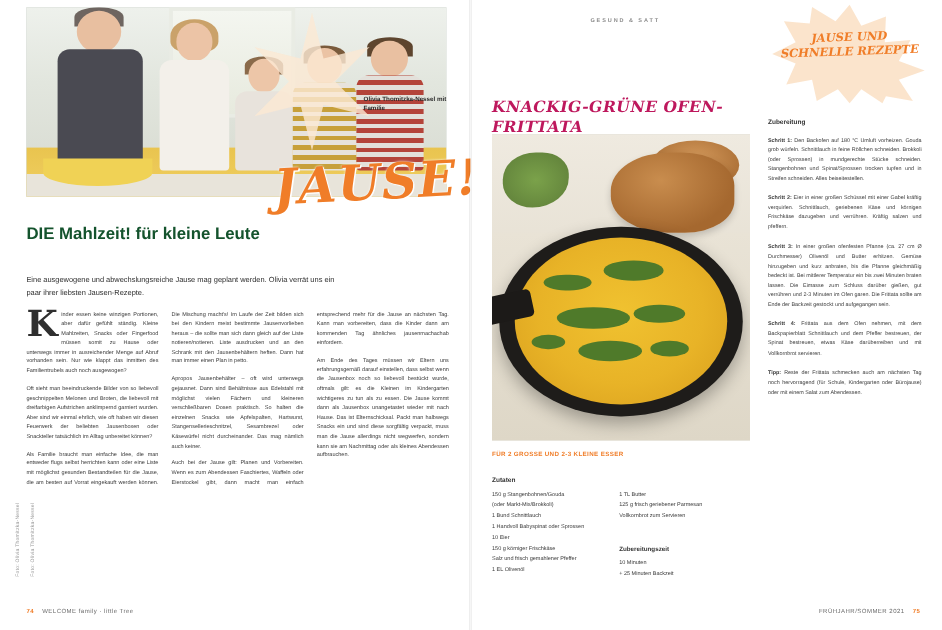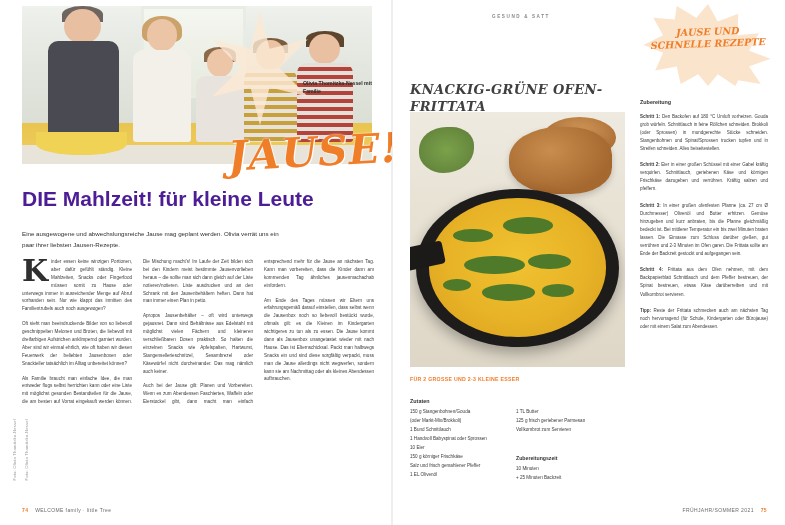--- a/index.html
+++ b/index.html
@@ -151,23 +151,23 @@
     height: 120px;
     z-index: 5;
     opacity: 0.95;
   }
 
   .headline-left {
     position: absolute;
     left: 22px;
     top: 186px;
     width: 300px;
-    font-size: 21px;
+    font-size: 14px;
     line-height: 1.22;
-    color: #4c1d95;
+    color: #14532d;
     font-weight: bold;
   }
 
   .standfirst {
     position: absolute;
     left: 22px;
     top: 228px;
     width: 270px;
     font-size: 6.2px;
     line-height: 1.85;
@@ -258,21 +258,21 @@
   .recipe-title {
     position: absolute;
     left: 18px;
     top: 82px;
     width: 220px;
     font-family: "DejaVu Serif", serif;
     font-style: italic;
     font-weight: bold;
     font-size: 13px;
     line-height: 1.3;
-    color: #404040;
+    color: #be185d;
     letter-spacing: 0.4px;
   }
 
   .recipe-photo {
     position: absolute;
     left: 18px;
     top: 112px;
     width: 215px;
     height: 255px;
     overflow: hidden;

